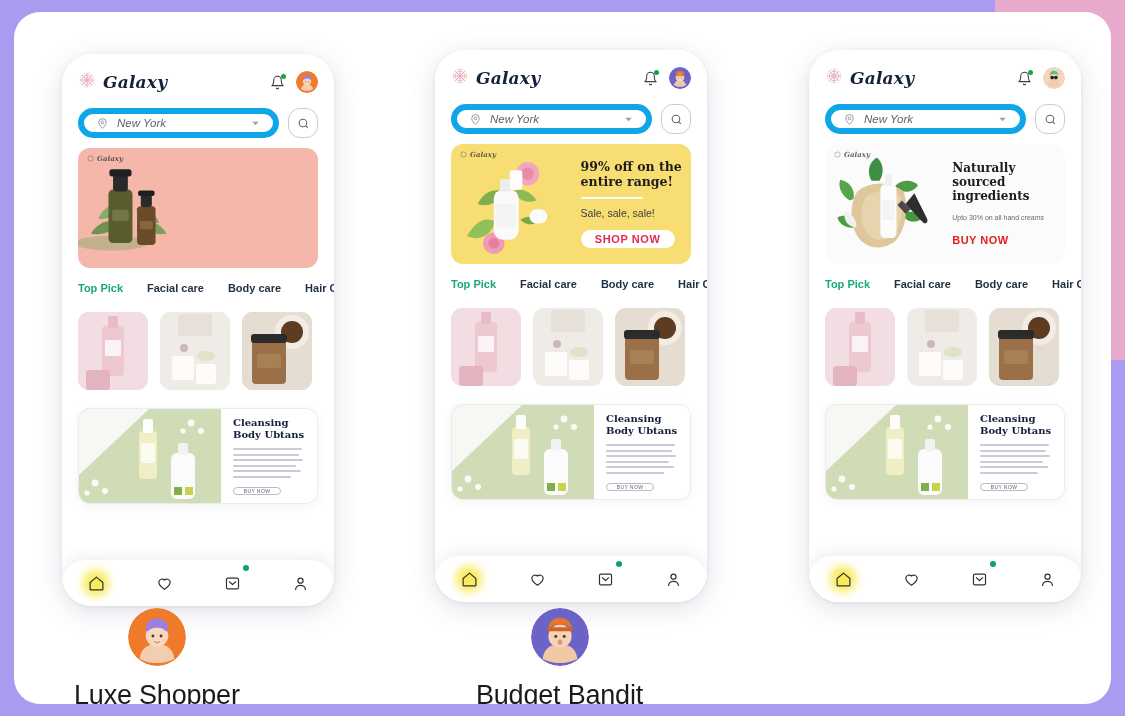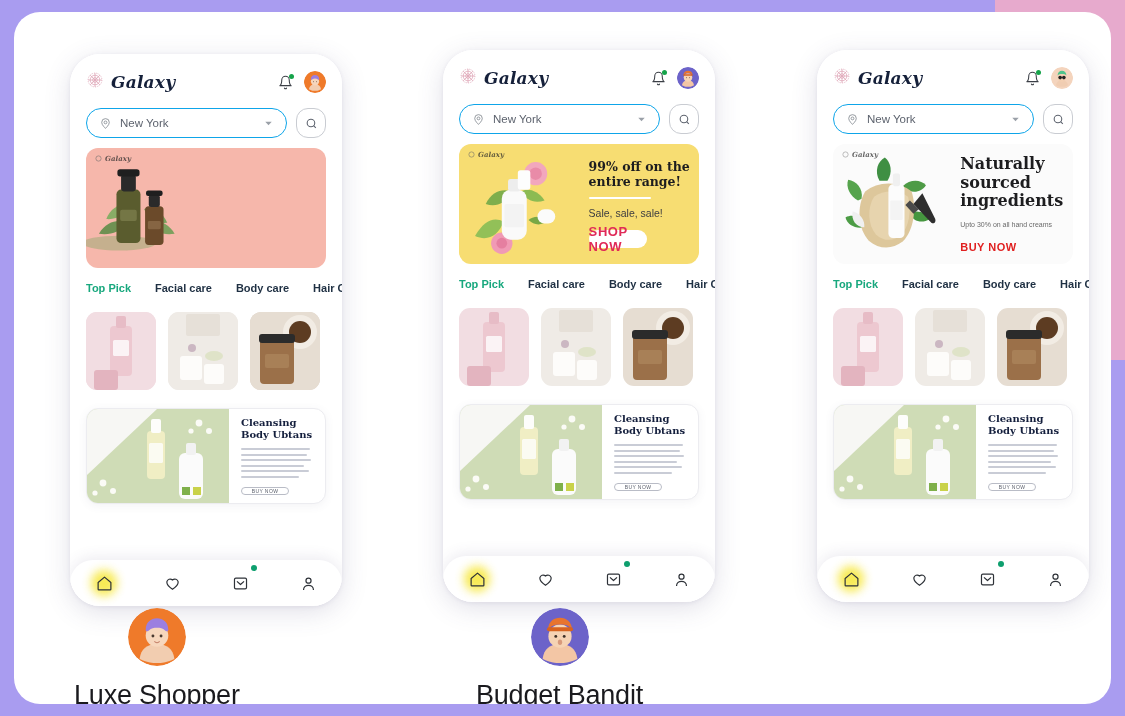--- a/index.html
+++ b/index.html
@@ -32,21 +32,20 @@
     background: #ffffff;
     border-radius: 26px;
     overflow: hidden;
   }
   .phone {
     position: absolute;
     background: #ffffff;
     border-radius: 30px;
     box-shadow: 0 6px 26px rgba(80,70,120,0.17), 0 1px 4px rgba(80,70,120,0.09);
     overflow: hidden;
-    margin-left: 8px;
   }
   .phone-inner { position: relative; width: 100%; height: 100%; background:#fff; }
 
   
   .app-header {
     display: flex; align-items: center; justify-content: space-between;
     padding: 0 16px;
   }
   .brand { display: flex; align-items: center; gap: 7px; }
   .brand-mark { flex: 0 0 auto; }
@@ -67,24 +66,25 @@
     overflow: hidden;
     flex: 0 0 auto;
     line-height: 0;
   }
 
   
   .search-row { display: flex; align-items: center; gap: 9px; padding: 0 16px; }
   .loc-field {
     flex: 1 1 auto;
     display: flex; align-items: center; gap: 8px;
-    border: 1px solid #0ea5e9;
+    border: 6px solid #0ea5e9;
     border-radius: 999px;
     background: #fff;
     padding: 0 12px;
+    font-style: italic;
   }
   .loc-text { color: #5d636e; flex: 1 1 auto; }
   .caret { color: #9aa0a8; }
   .search-btn {
     flex: 0 0 auto;
     display: flex; align-items: center; justify-content: center;
     border: 1px solid #c9ccd2;
     border-radius: 12px;
     background: #fff;
   }
@@ -470,21 +470,21 @@
             <rect x="55" y="32" width="14" height="14" rx="3" fill="#ededed"></rect>
             <rect x="51" y="60" width="22" height="26" rx="2" fill="#f3f3f3"></rect>
             <rect x="66" y="22" width="14" height="22" rx="3" fill="#fdfdfd"></rect>
             <rect x="88" y="66" width="20" height="16" rx="8" fill="#fbfbfb"></rect>
           </svg>
         </div>
         <div class="banner-copy" style="width:46%; padding-right:8px;">
           <div class="banner-title" style="font-size:12.5px;">99% off on the entire range!</div>
           <div class="banner-rule" style="width:62px;height:2px;margin:8px 0 8px;"></div>
           <div class="banner-sub" style="font-size:10.5px;">Sale, sale, sale!</div>
-          <span class="banner-cta-pill" style="font-size:13px;width:58px;height:18px;margin-top:11px;">SHOP NOW</span>
+          <span class="banner-cta-pill" style="font-size:11px;width:94px;height:18px;margin-top:11px;">SHOP NOW</span>
         </div>
       </div>
 
       <div class="tabs" style="margin-top:14px; gap:24px;">
         <span class="tab active" style="font-size:11px;">
           <span>Top Pick</span>
         </span>
         <span class="tab" style="font-size:11px;">Facial care</span>
         <span class="tab" style="font-size:11px;">Body care</span>
         <span class="tab" style="font-size:11px;">Hair Care</span>
@@ -668,21 +668,21 @@
             <path d="M46 52c10-8 28-8 38 0 4 16 1 34-8 43-9 7-19 7-28-1-9-10-10-30-2-42z" fill="#e7d4ae"></path>
             <rect x="62" y="38" width="18" height="60" rx="5" fill="#fcfcfc"></rect>
             <rect x="67" y="26" width="8" height="14" rx="2" fill="#f0f0f0"></rect>
             <rect x="64" y="56" width="14" height="22" rx="1.6" fill="#f4f4f4"></rect>
             <path d="M100 48l14 28c2 4-1 7-4 5L90 60z" fill="#2e2e2e"></path>
             <path d="M86 56l10 10-6 5-9-10z" fill="#4a4a4a"></path>
             <path d="M22 68c8 2 14 10 13 18-9 0-15-8-13-18z" fill="#f0f0f0"></path>
           </svg>
         </div>
         <div class="banner-copy" style="width:47%; padding-right:6px;">
-          <div class="banner-title" style="font-size:16px;">Naturally sourced ingredients</div>
+          <div class="banner-title" style="font-size:12px;">Naturally sourced ingredients</div>
           <div style="height:10px;"></div>
           <div class="banner-sub" style="font-size:7px;color:#6a6a6a;">Upto 30% on all hand creams</div>
           <span class="banner-cta-plain" style="font-size:11px;margin-top:13px;display:inline-block;">BUY NOW</span>
         </div>
       </div>
 
       <div class="tabs" style="margin-top:14px; gap:24px;">
         <span class="tab active" style="font-size:11px;">
           <span>Top Pick</span>
         </span>

